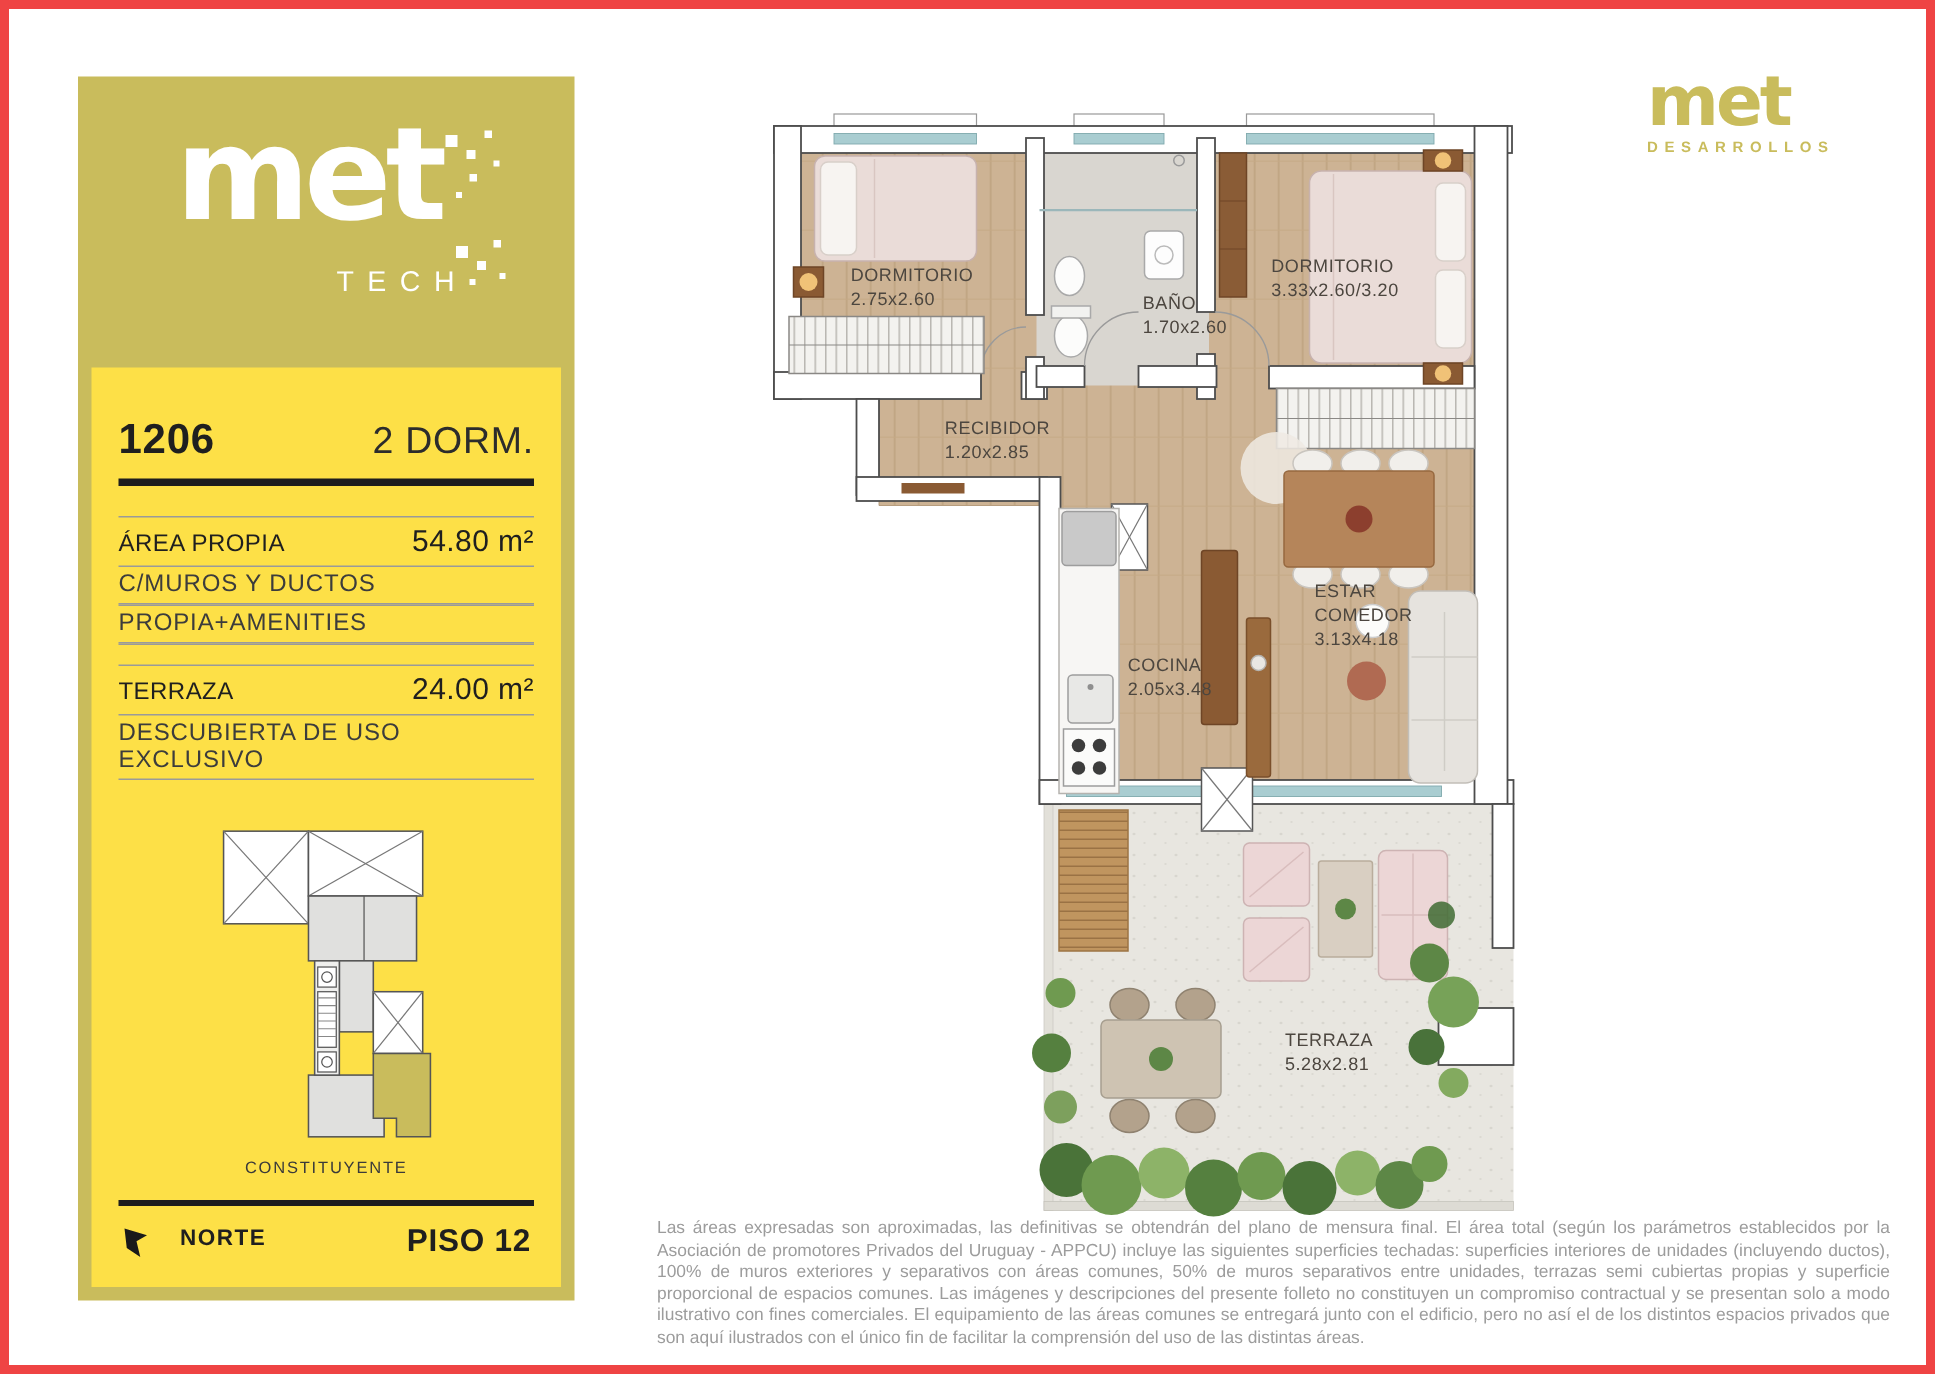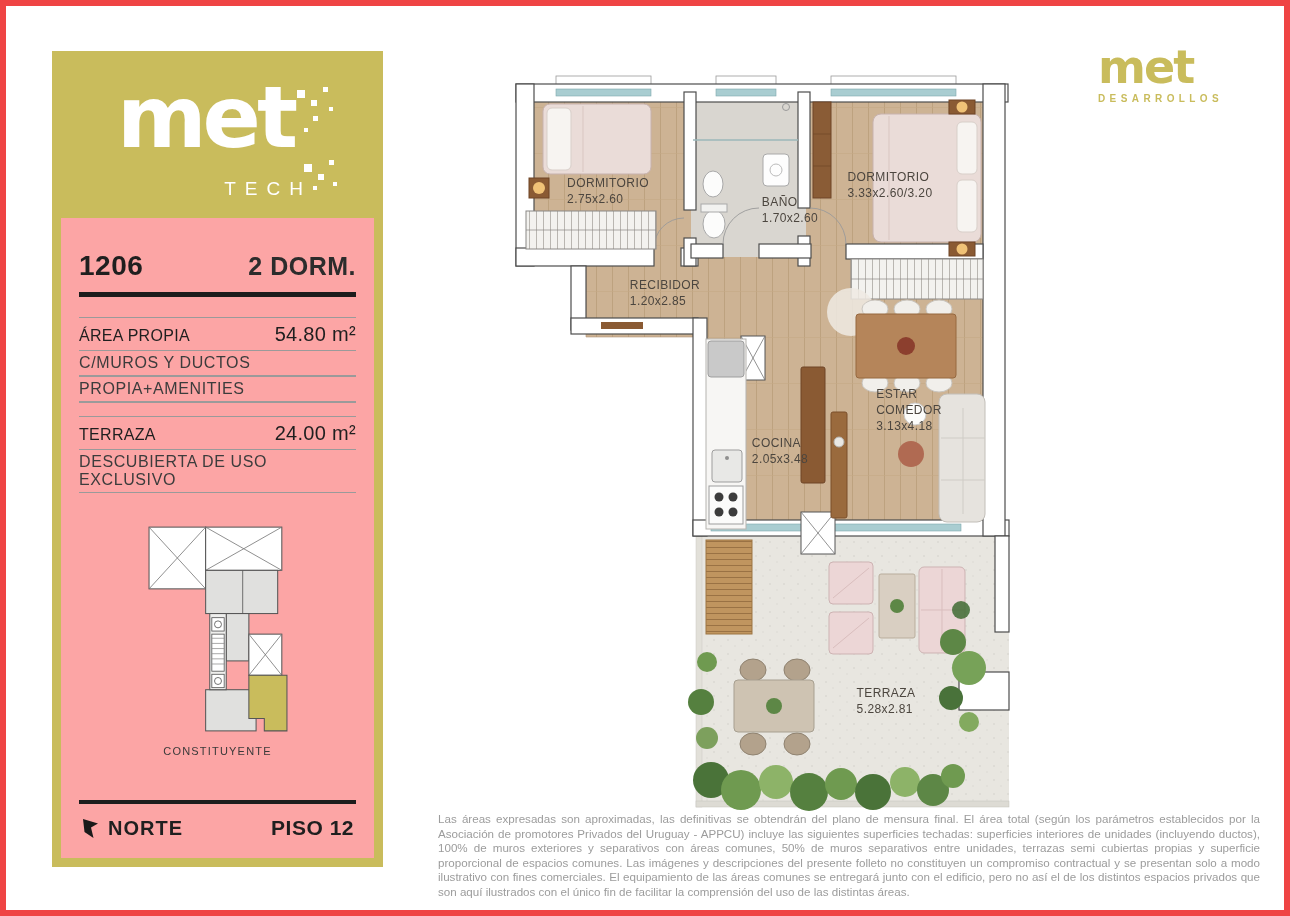--- a/index.html
+++ b/index.html
@@ -20,42 +20,42 @@
     position:absolute; left:56px; top:14px;
     font-size:86px; font-weight:700; color:#fff; letter-spacing:-4px; line-height:1;
     font-family:"DejaVu Sans", sans-serif;
   }
   .logo-dots { position:absolute; left:0; top:0; }
   .logo-tech {
     position:absolute; right:62px; top:118px;
     font-size:19px; font-weight:400; color:#fff; letter-spacing:9px;
   }
   .content {
-    background:#fca5a5; flex:1; padding:28px 18px 12px;
-    display:flex; flex-direction:column; box-sizing:border-box; color:#1f1f1f;
+    background:#fde047; flex:1; padding:28px 18px 12px;
+    display:flex; flex-direction:column; box-sizing:border-box; color:#1f1f1f;margin-top:27px;
   }
   .unit-row { display:flex; justify-content:space-between; align-items:baseline;
     border-bottom:5px solid #1d1d1d; padding-bottom:10px; margin-top:4px; }
   .unit-number { font-size:28px; font-weight:700; letter-spacing:.5px; }
-  .unit-type { font-size:25px; font-weight:700; color:#2c2c2c; letter-spacing:.5px; }
+  .unit-type { font-size:25px; font-weight:400; color:#2c2c2c; letter-spacing:.5px; }
   .rule { border-top:1.5px solid #9a9a9a; height:0; }
   .rule-sp { margin-top:20px; }
   .area-row { display:flex; justify-content:space-between; align-items:baseline;
     padding:5px 0 4px; }
   .area-label { font-size:16px; letter-spacing:.3px; }
   .area-value { font-size:20px; letter-spacing:.3px; }
   .area-row.bold .area-label, .area-row.bold .area-value { font-weight:700; font-size:22px; }
   .caption { font-size:16px; letter-spacing:.6px; color:#3c3c3c; padding:3px 0 3px; }
   .keyplan-wrap { margin-top:30px; text-align:center; flex:none; }
   .street-label { font-size:11px; letter-spacing:1.2px; color:#3a3a3a; margin-top:6px; text-align:center; }
   .sidebar-bottom {
     margin-top:auto; border-top:4px solid #1d1d1d; padding:12px 2px 6px;
     display:flex; justify-content:space-between; align-items:center;
   }
-  .norte { display:flex; align-items:flex-start; gap:8px; font-size:20px; font-weight:700; letter-spacing:1px; }
+  .norte { display:flex; align-items:flex-start; gap:20px; font-size:15px; font-weight:700; letter-spacing:1px; }
   .piso { font-size:21px; font-weight:800; letter-spacing:.5px; }
 
   
   .brand { position:absolute; right:44px; top:40px; width:142px; color:#c9bc5c; }
   .brand-met { font-size:46px; font-weight:700; letter-spacing:-2px; line-height:.95;
     font-family:"DejaVu Sans", sans-serif; }
   .brand-sub { font-size:10px; letter-spacing:4.4px; margin-top:3px; font-weight:700; }
 
   
   .floorplan { position:absolute; left:495px; top:56px; width:520px; height:750px; }

